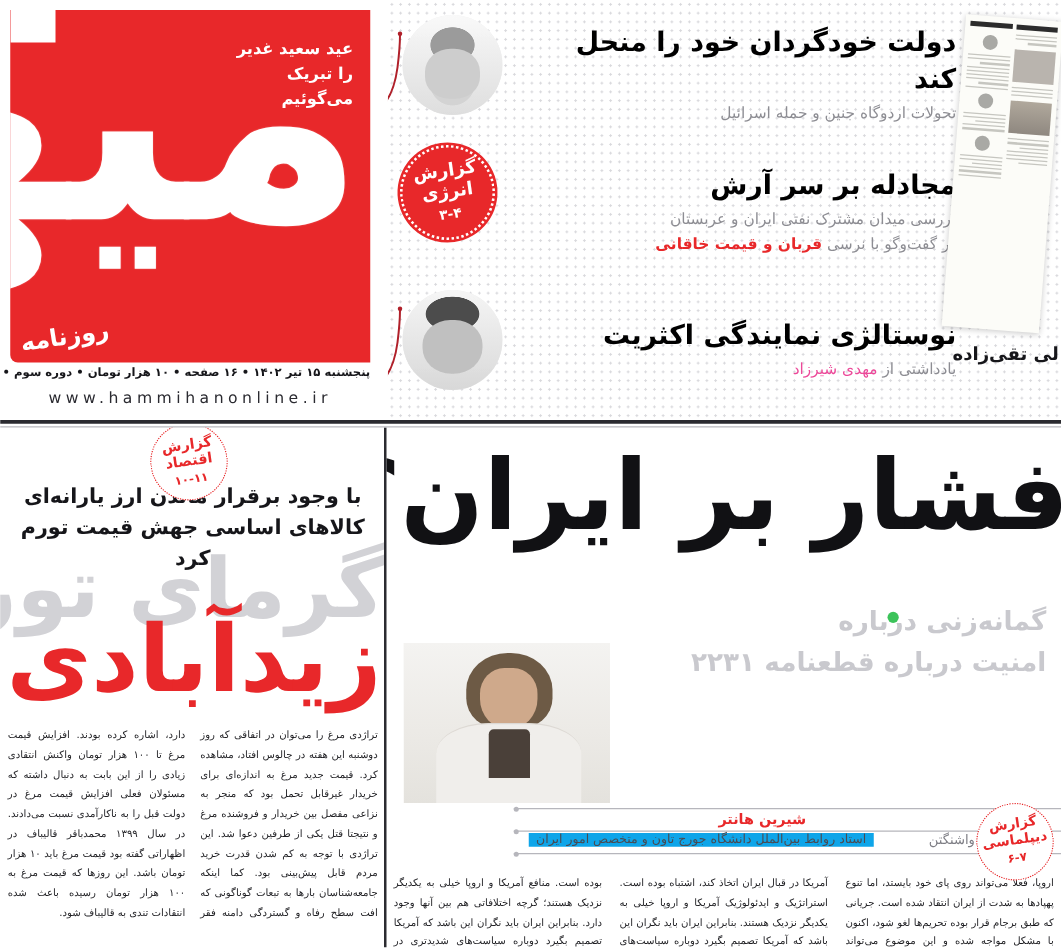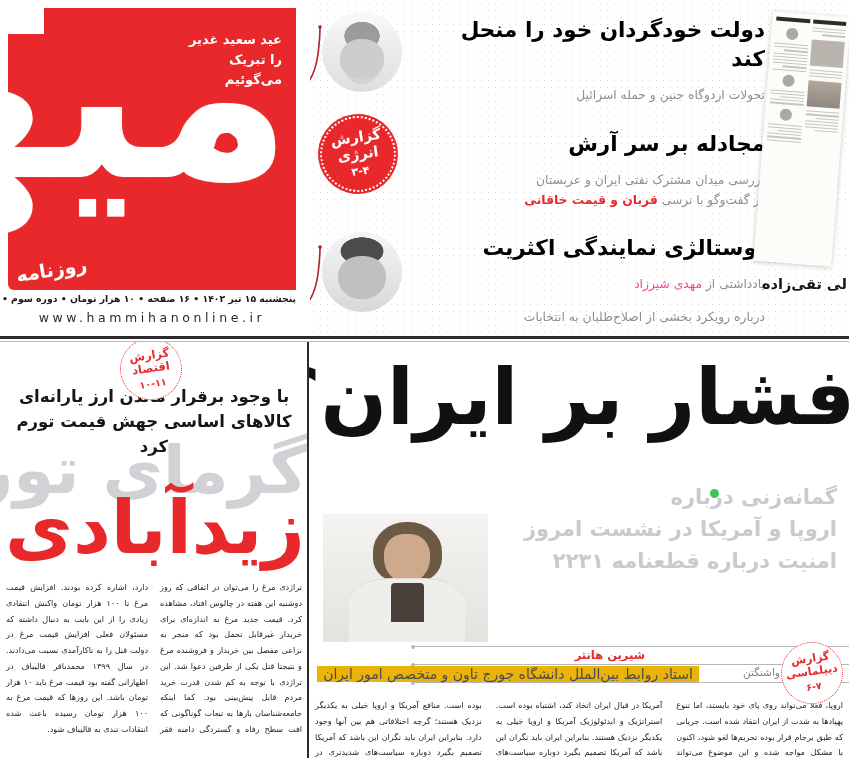--- a/index.html
+++ b/index.html
@@ -218,21 +218,21 @@
     font-weight: 700;
     color: #000000;
     line-height: 1.35;
     letter-spacing: -0.2px;
   }
   .t-sub {
     font-size: 12.3px;
     font-weight: 500;
     color: #8d8d93;
     line-height: 1.6;
-    margin-top: 13px;
+    margin-top: 3px;
   }
   .t-byline {
     font-size: 12.3px;
     font-weight: 500;
     color: #8d8d93;
     line-height: 1.6;
   }
   .t-byline .name { color: #e8282a; font-weight: 700; }
 
   
@@ -478,24 +478,24 @@
     right: 36px; top: 24px;
     font-size: 10.5px;
     font-weight: 500;
     color: #7e7e85;
     background: #fff;
     padding: 0 6px;
   }
   .cred-role {
     position: absolute;
     right: 150px; top: 24px;
-    font-size: 14px;
+    font-size: 10px;
     font-weight: 500;
     color: #4a4a51;
-    background: #eab308;
+    background: #0ea5e9;
     padding: 0 6px;
     white-space: nowrap;
   }
 
   .badge-diplo {
     position: absolute;
     right: 6px; top: 300px;
     background: #ffffff;
     color: #e8282a;
     border: 1.5px dotted #e8282a;
@@ -587,21 +587,20 @@
           <svg width="26" height="72" viewBox="0 0 26 72">
             <path d="M20 4 Q20 14 18 30 Q15 52 5 62" stroke="#b0202a" stroke-width="1.6" fill="none"></path>
             <circle cx="20" cy="3" r="1.8" fill="#b0202a"></circle>
             <circle cx="4" cy="63" r="3.2" fill="#b0202a"></circle>
           </svg>
         </div>
       </div>
       <div class="teaser-text">
         <div class="t-title">نوستالژی نمایندگی اکثریت</div>
         <div class="t-sub"><span>یادداشتی از </span><span class="name" style="color:#ec4899;font-weight:400;">مهدی شیرزاد</span></div>
-        <div class="t-sub">درباره رویکرد بخشی از اصلاح‌طلبان به انتخابات</div>
       </div>
     </div>
 
     <div class="page-thumb">
       <div class="thumb-cols">
         <div class="thumb-col">
           <div class="thumb-head"></div>
           <div class="thumb-dot"></div>
           <div class="thumb-line"></div>
             <div class="thumb-line"></div>
@@ -673,21 +672,20 @@
 
   <div class="rule-vert"></div>
 
   <div class="lead">
 
     <div class="lead-head">فشار بر ایران؟</div>
 
     <div class="green-dot"></div>
     <div class="lead-sub">
       <div>گمانه‌زنی درباره</div>
-      <div>اروپا و آمریکا در نشست امروز</div>
       <div>امنیت درباره قطعنامه ۲۲۳۱</div>
     </div>
 
     <div class="lead-photo">
       <div class="ph-bg"></div>
       <div class="ph-hair"></div>
       <div class="ph-face"></div>
       <div class="ph-body"></div>
       <div class="ph-inner"></div>
     </div>

